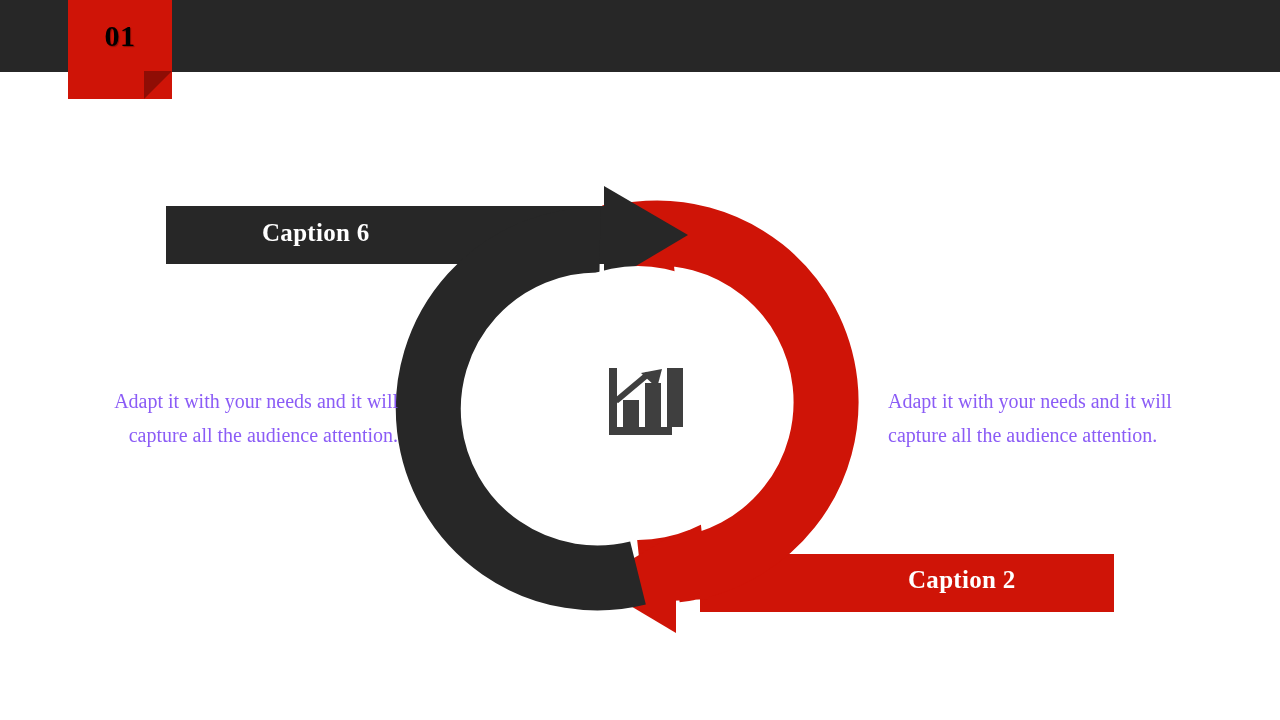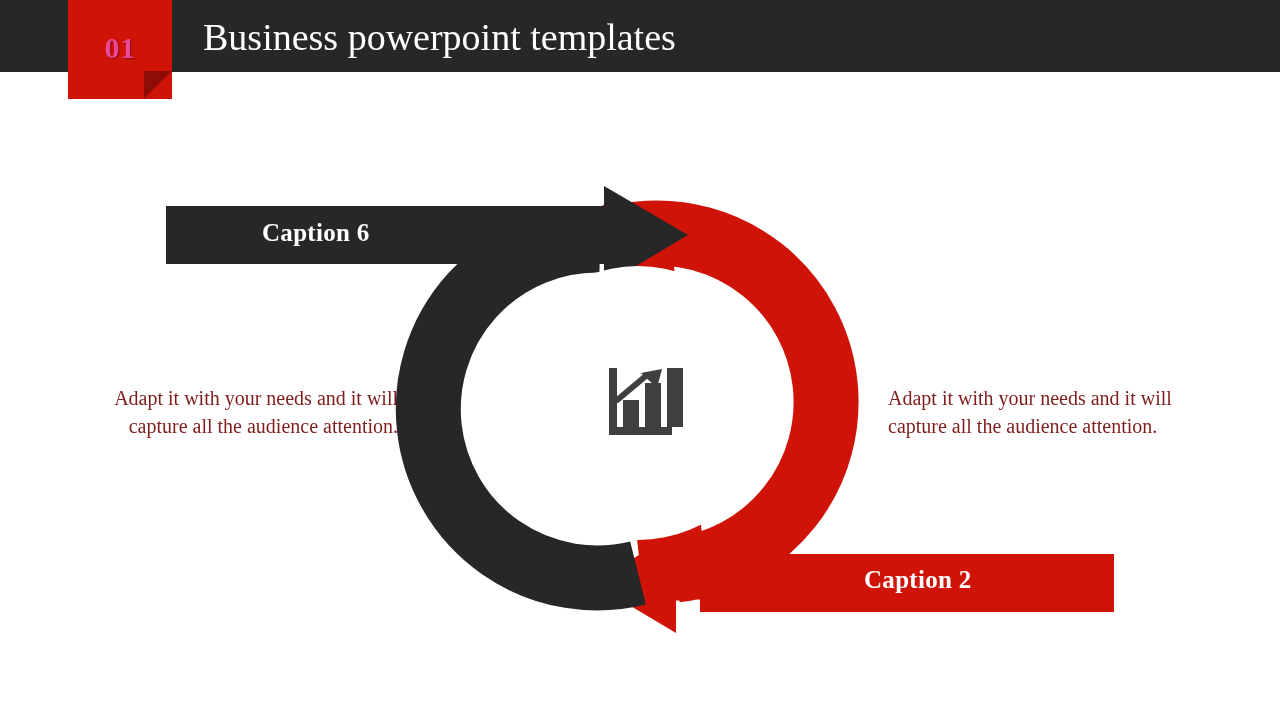--- a/index.html
+++ b/index.html
@@ -50,26 +50,25 @@
     border-bottom: 28px solid transparent;
   }
   .ribbon-num {
     position: absolute;
     left: 68px;
     top: 0;
     width: 104px;
     height: 72px;
     line-height: 72px;
     text-align: center;
-    color: #ec4899;
+    color: #000000;
     font-size: 30px;
     font-weight: bold;
     letter-spacing: 0.5px;
     text-shadow: 1px 1px 1px rgba(0,0,0,0.35);
-    margin-top: 12px;
   }
   .header-title {
     position: absolute;
     left: 203px;
     top: 0;
     height: 72px;
     line-height: 74px;
     color: #ffffff;
     font-size: 38px;
     font-weight: 400;
@@ -91,35 +90,35 @@
     left: 262px;
     top: 219px;
     color: #ffffff;
     font-size: 25px;
     font-weight: bold;
     letter-spacing: 0.3px;
     white-space: nowrap;
   }
   .caption-2-label {
     position: absolute;
-    left: 864px;
+    left: 908px;
     top: 566px;
     color: #ffffff;
     font-size: 25px;
     font-weight: bold;
     letter-spacing: 0.3px;
     white-space: nowrap;
   }
 
   
   .body-text {
     position: absolute;
     font-size: 20px;
-    line-height: 28px;
-    color: #7f1d1d;
+    line-height: 34px;
+    color: #8b5cf6;
   }
   .body-left {
     left: 108px;
     top: 384px;
     width: 290px;
     text-align: right;
   }
   .body-right {
     left: 888px;
     top: 384px;
@@ -131,21 +130,20 @@
 <body>
 
 <div class="slide">
 
   <div class="header-bar"></div>
 
   <div class="ribbon"></div>
   <div class="ribbon-fold"></div>
   <div class="ribbon-num">01</div>
 
-  <div class="header-title">Business powerpoint templates</div>
 
   <svg class="diagram" viewBox="0 0 1280 720">
 
     <g>
 
       <rect x="700" y="554" width="414" height="58" fill="#cf1407"></rect>
 
       <path d="M 638 234
                A 169 169 0 1 1 676 570
                L 676 599

